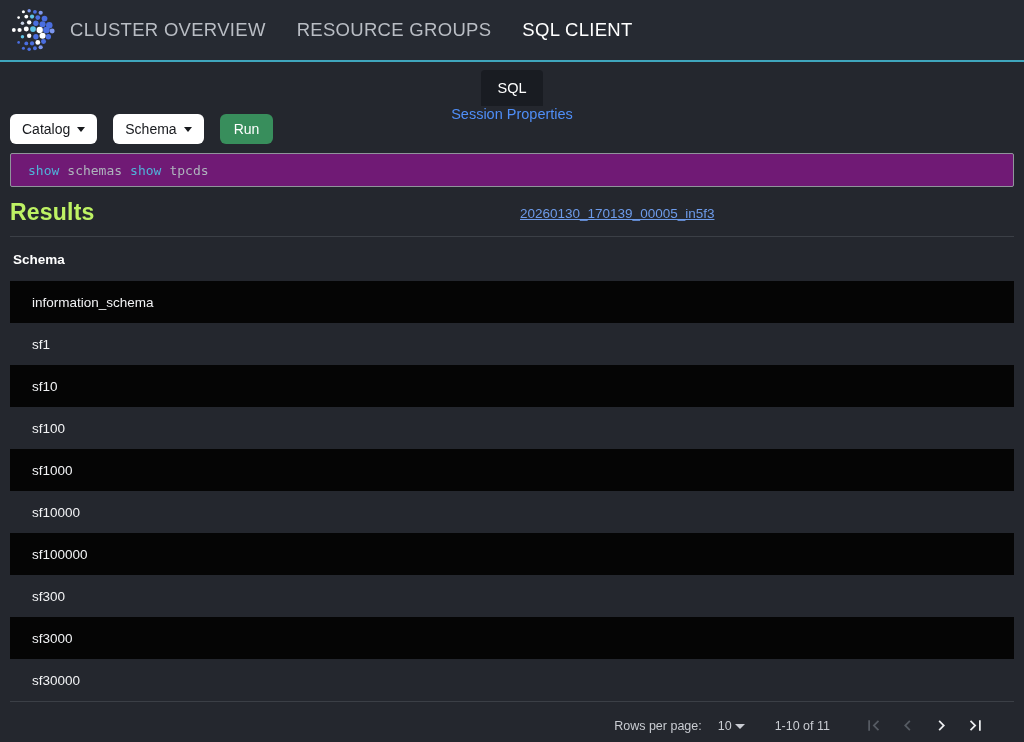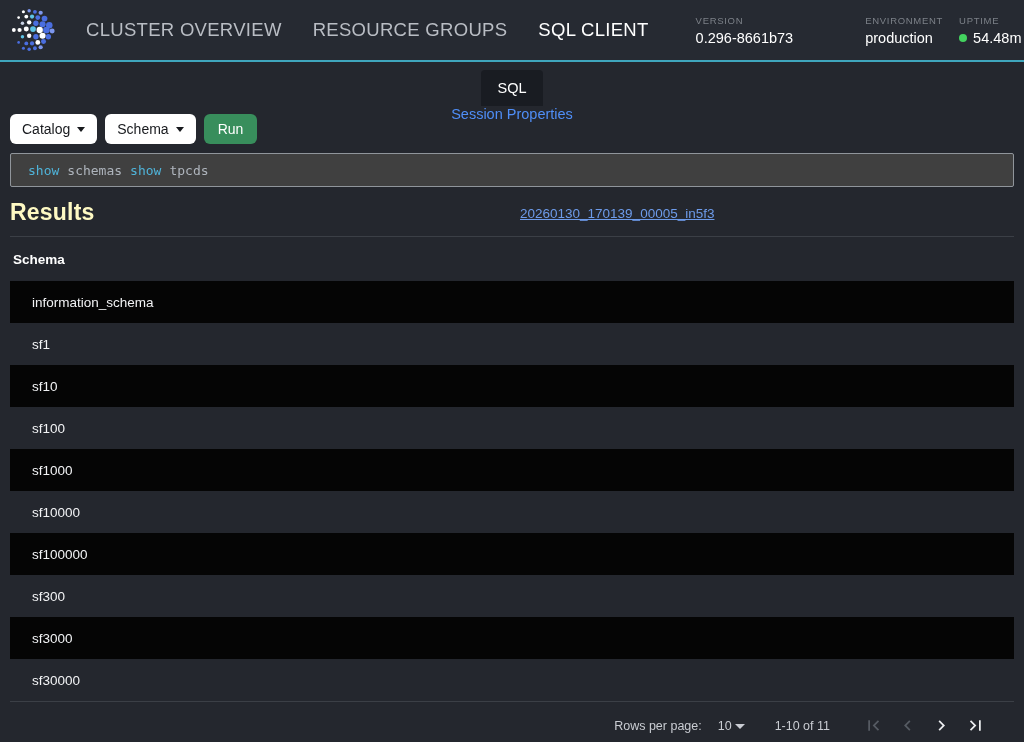--- a/index.html
+++ b/index.html
@@ -12,21 +12,20 @@
   }
 
   
   .navbar {
     height: 62px;
     background: #262a32;
     border-bottom: 2px solid #3fa6bd;
     display: flex;
     align-items: center;
     padding-left: 10px;
-    gap: 16px;
   }
   .logo { width: 46px; height: 46px; flex: 0 0 auto; }
   .nav-items { display: flex; align-items: center; margin-left: 14px; }
   .nav-item {
     font-size: 18.5px;
     font-weight: 500;
     letter-spacing: 0.3px;
     color: #b9bdc4;
     margin-right: 31px;
     cursor: pointer;
@@ -65,21 +64,21 @@
     display: flex; align-items: center;
     cursor: pointer;
   }
   .tab-link {
     color: #4f8ef7;
     font-size: 14.5px;
     cursor: pointer;
   }
 
   
-  .toolbar { margin-top: 3px; display: flex; align-items: center; gap: 8px; height: 36px; }
+  .toolbar { margin-top: 3px; display: flex; align-items: center; gap: 16px; height: 36px; }
   .btn-white {
     background: #ffffff;
     color: #17191d;
     border: none;
     border-radius: 6px;
     font-family: "Liberation Sans", sans-serif;
     font-size: 14px;
     font-weight: 500;
     padding: 7px 12px;
     display: flex; align-items: center; gap: 7px;
@@ -103,38 +102,38 @@
     padding: 7px 14px;
     cursor: pointer;
   }
 
   
   .editor {
     margin-top: 6px;
     height: 34px;
     border: 1px solid #90959b;
     border-radius: 2px;
-    background: #404040;
+    background: #701a75;
     display: flex;
     align-items: center;
     padding-left: 17px;
     font-family: "DejaVu Sans Mono", monospace;
     font-size: 13px;
     cursor: text;
   }
   .tok { color: #aeb4bc; }
   .tok + .tok { margin-left: 8px; }
   .tok.kw { color: #4fb3d9; }
 
   
   .results-row { position: relative; margin-top: 12px; height: 32px; }
   .results-title {
     font-size: 23px;
     font-weight: 700;
-    color: #fef9c3;
+    color: #bef264;
     letter-spacing: 0.2px;
   }
   .query-link {
     position: absolute;
     left: 510px;
     top: 7px;
     font-size: 13.5px;
     font-weight: 500;
     color: #6d9bea;
     text-decoration: underline;
@@ -236,37 +235,20 @@
       <circle cx="25" cy="43" r="2" fill="#4a6ee0"></circle>
       <circle cx="31" cy="42" r="2.2" fill="#7d97ee"></circle>
   </svg>
 
   <nav class="nav-items">
     <span class="nav-item">CLUSTER OVERVIEW</span>
     <span class="nav-item">RESOURCE GROUPS</span>
     <span class="nav-item active">SQL CLIENT</span>
   </nav>
 
-  <div class="nav-stats">
-    <div class="stat-block stat-version">
-      <span class="stat-label">VERSION</span>
-      <span class="stat-value">0.296-8661b73</span>
-    </div>
-    <div class="stat-block stat-env">
-      <span class="stat-label">ENVIRONMENT</span>
-      <span class="stat-value">production</span>
-    </div>
-    <div class="stat-block">
-      <span class="stat-label">UPTIME</span>
-      <span class="stat-value uptime-value">
-        <span class="status-dot"></span>
-        <span>54.48m</span>
-      </span>
-    </div>
-  </div>
 </header>
 
 <main class="content">
 
   <div class="tab-row">
     <div class="tab-active">SQL</div>
     <span class="tab-link">Session Properties</span>
   </div>
 
   <div class="toolbar">

